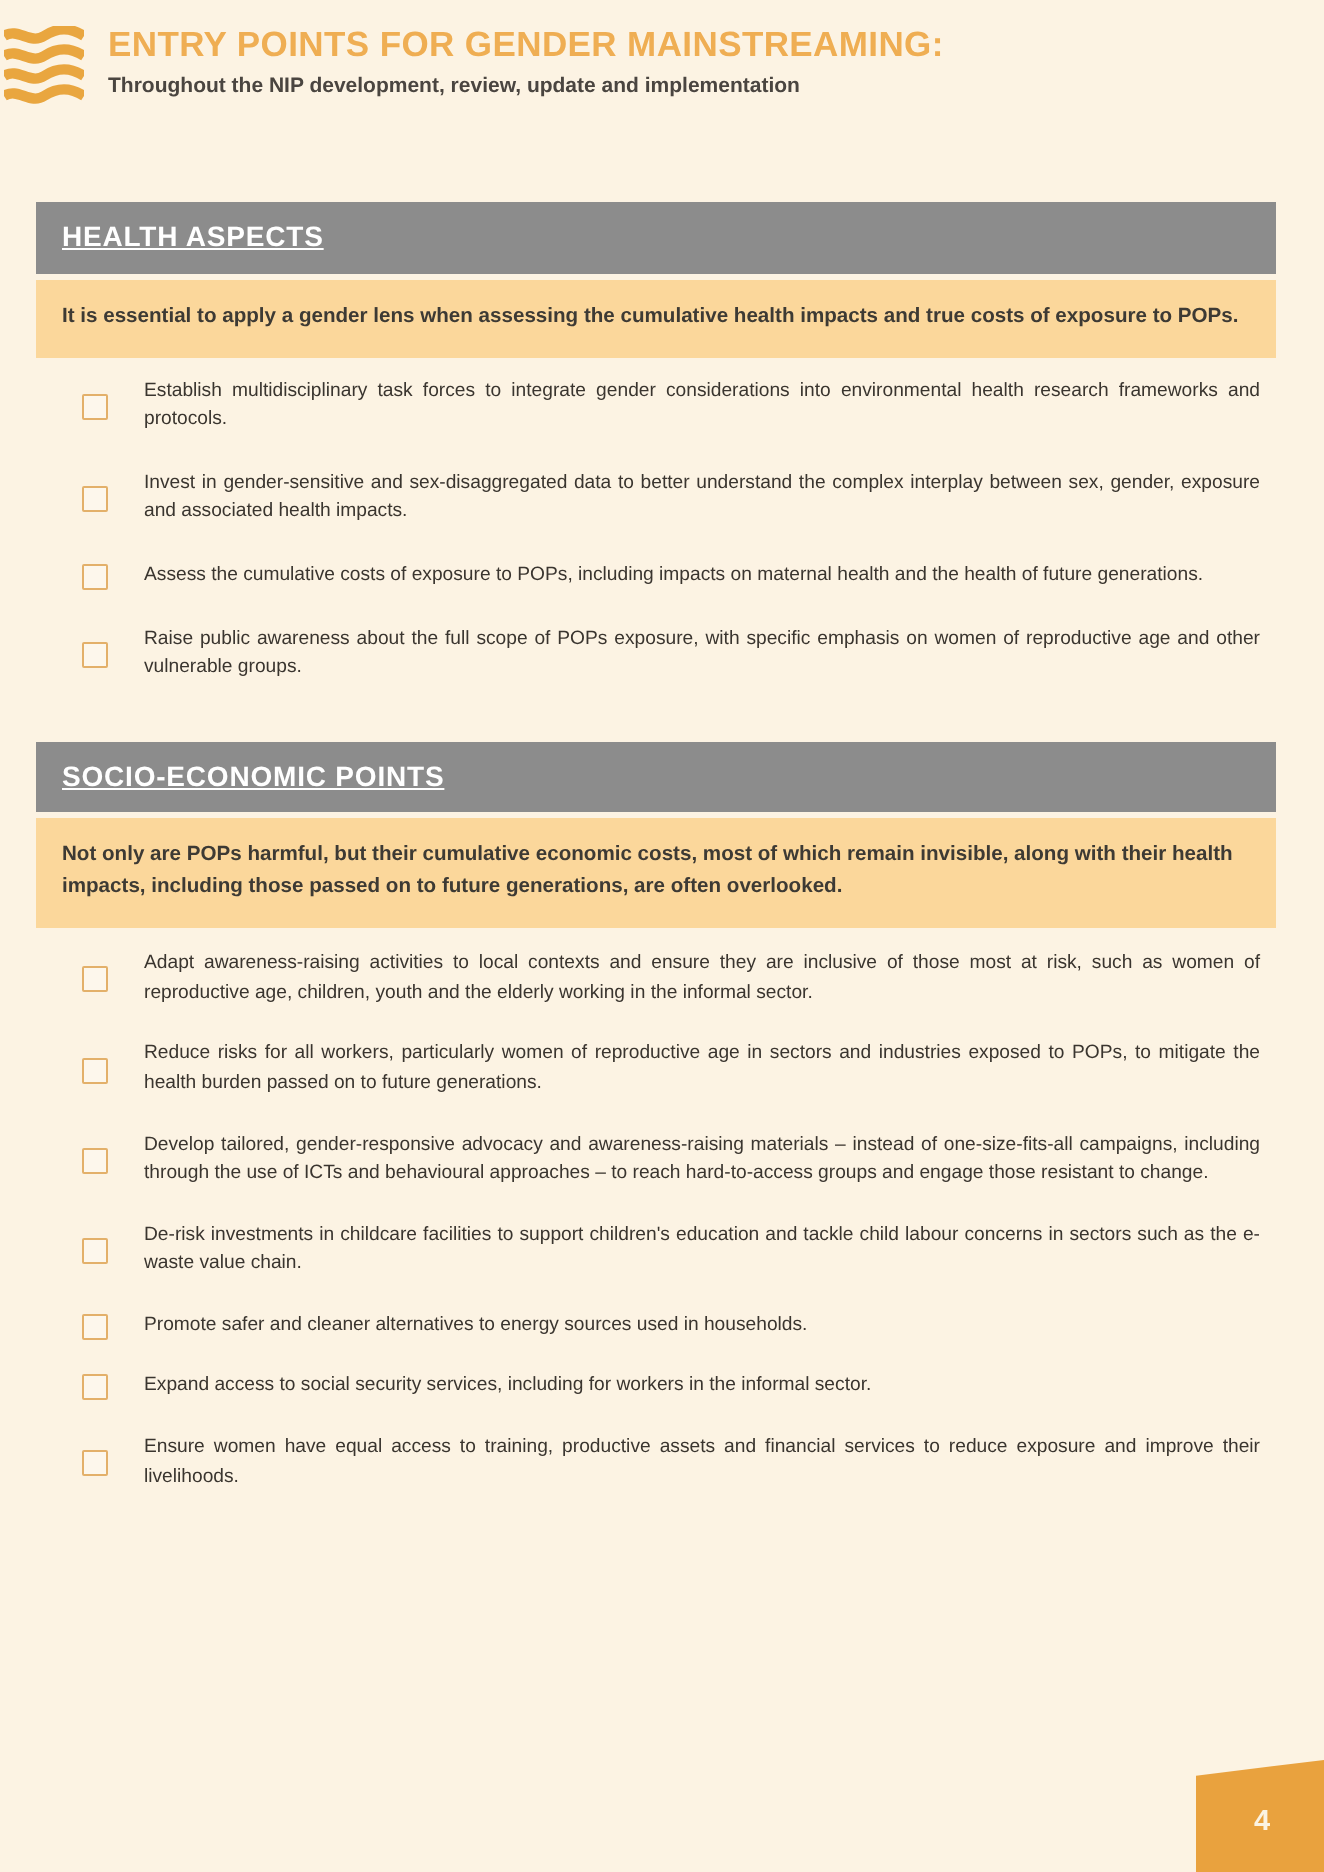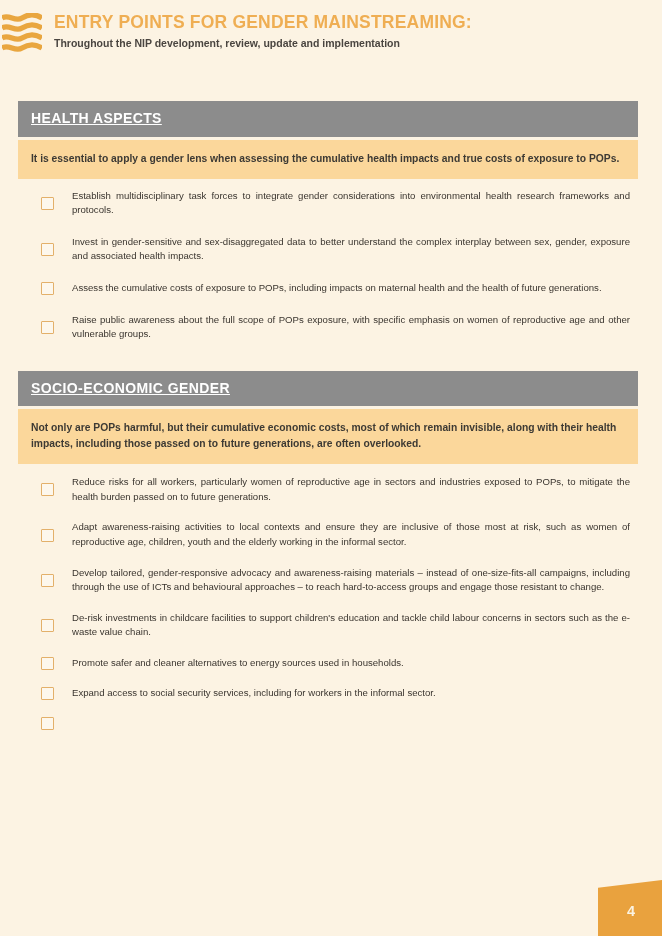--- a/index.html
+++ b/index.html
@@ -198,49 +198,50 @@
         <li class="check-item">
           <span class="checkbox"></span>
           <span class="check-text">Raise public awareness about the full scope of POPs exposure, with specific emphasis on women of reproductive age and other vulnerable groups.</span>
         </li>
       </ul>
     </div>
 
     <div class="spacer-between"></div>
 
     <div class="section section-socio">
-      <div class="section-header">SOCIO-ECONOMIC GENDER</div>
+      <div class="section-header">SOCIO-ECONOMIC POINTS</div>
       <div class="section-callout">Not only are POPs harmful, but their cumulative economic costs, most of which remain invisible, along with their health impacts, including those passed on to future generations, are often overlooked.</div>
       <ul class="checklist">
         <li class="check-item">
           <span class="checkbox"></span>
+          <span class="check-text">Adapt awareness-raising activities to local contexts and ensure they are inclusive of those most at risk, such as women of reproductive age, children, youth and the elderly working in the informal sector.</span>
+        </li>
+        <li class="check-item">
+          <span class="checkbox"></span>
           <span class="check-text">Reduce risks for all workers, particularly women of reproductive age in sectors and industries exposed to POPs, to mitigate the health burden passed on to future generations.</span>
         </li>
         <li class="check-item">
           <span class="checkbox"></span>
-          <span class="check-text">Adapt awareness-raising activities to local contexts and ensure they are inclusive of those most at risk, such as women of reproductive age, children, youth and the elderly working in the informal sector.</span>
-        </li>
-        <li class="check-item">
-          <span class="checkbox"></span>
           <span class="check-text">Develop tailored, gender-responsive advocacy and awareness-raising materials – instead of one-size-fits-all campaigns, including through the use of ICTs and behavioural approaches – to reach hard-to-access groups and engage those resistant to change.</span>
         </li>
         <li class="check-item">
           <span class="checkbox"></span>
           <span class="check-text">De-risk investments in childcare facilities to support children's education and tackle child labour concerns in sectors such as the e-waste value chain.</span>
         </li>
         <li class="check-item">
           <span class="checkbox"></span>
           <span class="check-text">Promote safer and cleaner alternatives to energy sources used in households.</span>
         </li>
         <li class="check-item">
           <span class="checkbox"></span>
           <span class="check-text">Expand access to social security services, including for workers in the informal sector.</span>
         </li>
         <li class="check-item">
           <span class="checkbox"></span>
+          <span class="check-text">Ensure women have equal access to training, productive assets and financial services to reduce exposure and improve their livelihoods.</span>
         </li>
       </ul>
     </div>
 
   </div>
 
   <div class="page-badge">
     <span class="page-badge-num">4</span>
   </div>
 

